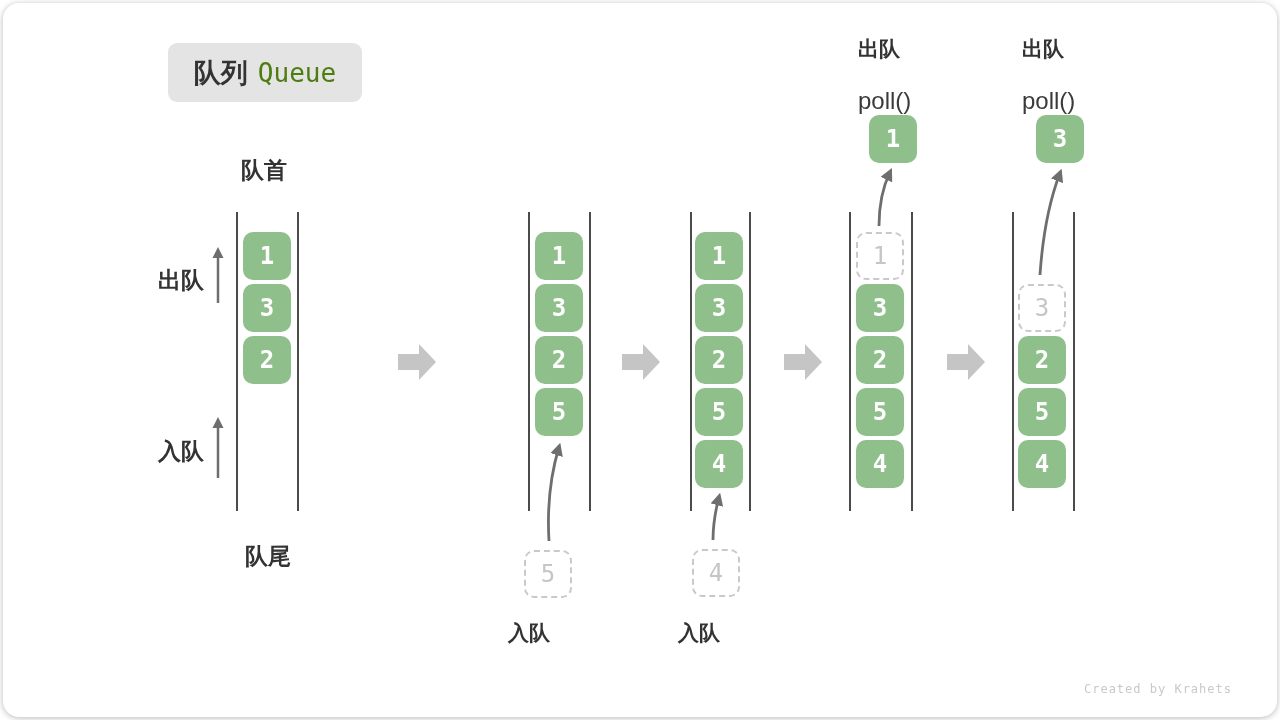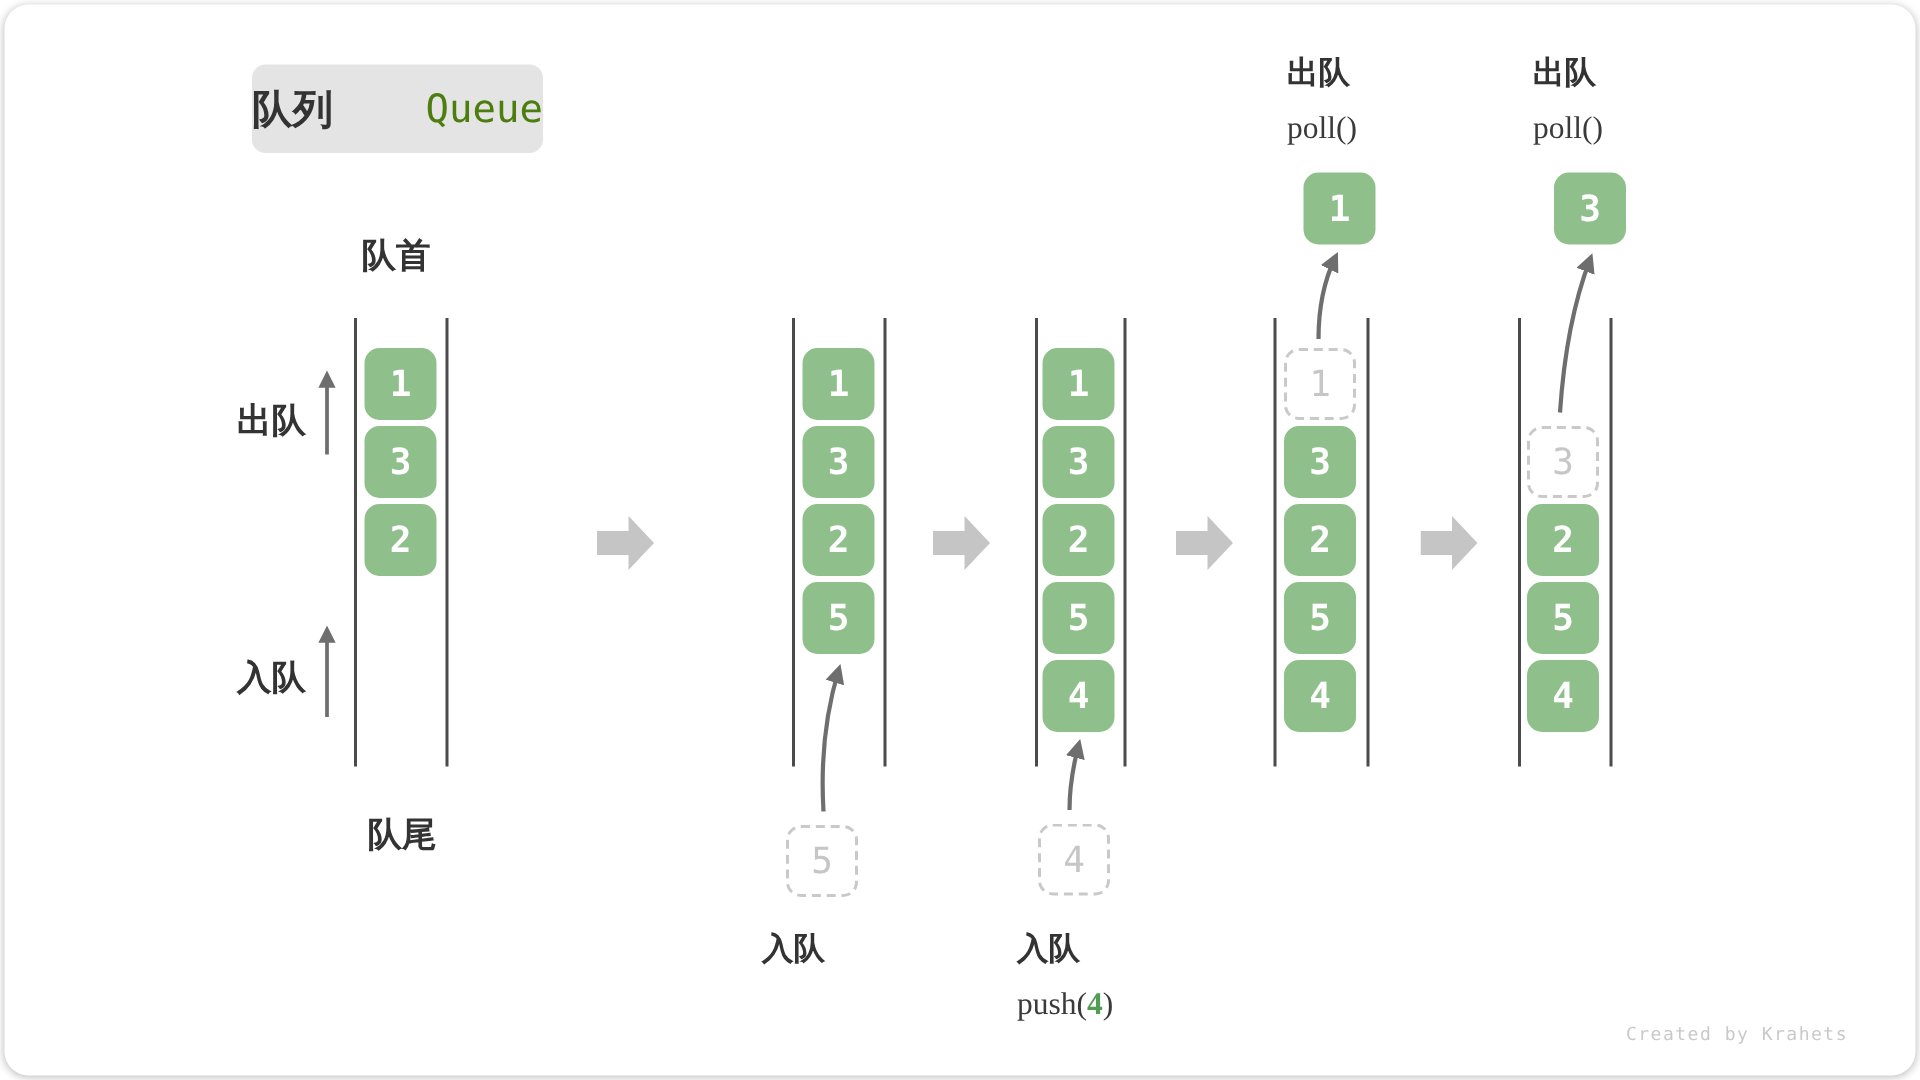--- a/index.html
+++ b/index.html
@@ -20,21 +20,21 @@
   .card{
     position:absolute;left:3px;top:3px;width:1274px;height:714px;
     background:#ffffff;border-radius:16px;
     box-shadow:0 1px 6px rgba(0,0,0,.28);
   }
   .stage{position:absolute;left:0;top:0;width:1280px;height:720px;}
 
   .title-badge{
     position:absolute;left:168px;top:43px;width:194px;height:59px;
     background:var(--badge-bg);border-radius:9px;
-    display:flex;align-items:center;justify-content:space-between;gap:10px;
+    display:flex;align-items:center;justify-content:center;gap:10px;
   }
   .title-zh{font-size:27px;font-weight:bold;color:var(--text-dark);}
   .title-en{font-family:"DejaVu Sans Mono","Liberation Mono",monospace;font-size:26px;color:#4d7c0f;}
 
   .zh-label{position:absolute;font-size:23px;font-weight:bold;color:var(--text-dark);white-space:nowrap;}
 
   .qline{position:absolute;width:2px;top:212px;height:299px;background:var(--line-dark);}
 
   .cell{
     position:absolute;width:48px;height:48px;border-radius:10px;
@@ -43,21 +43,21 @@
     font-size:24px;font-weight:bold;
     display:flex;align-items:center;justify-content:center;
   }
   .cell.dashed{
     background:transparent;border:2px dashed var(--dash-gray);
     color:var(--dash-text);font-weight:normal;
   }
 
   .op-block{position:absolute;white-space:nowrap;}
   .op-label{font-size:21px;font-weight:bold;color:var(--text-dark);line-height:37px;}
-  .op-code{font-family:Liberation Serif, serif;font-size:21px;color:#3a3a3a;line-height:37px;}
+  .op-code{font-family:Liberation Sans, sans-serif;font-size:24px;color:#3a3a3a;line-height:37px;margin-top:15px;}
   .op-code .arg{color:var(--arg-green);font-weight:bold;}
 
   .block-arrow{position:absolute;width:38px;height:36px;}
 
   .arrows-svg{position:absolute;left:0;top:0;width:1280px;height:720px;pointer-events:none;}
 
   .credit{
     position:absolute;right:48px;bottom:24px;
     font-family:"DejaVu Sans Mono","Liberation Mono",monospace;
     font-size:12px;color:var(--credit-gray);letter-spacing:1px;
@@ -147,21 +147,20 @@
   <div class="cell" style="left:1036px;top:115px;">3</div>
 
   <div class="cell dashed" style="left:524px;top:550px;">5</div>
   <div class="cell dashed" style="left:692px;top:549px;">4</div>
 
   <div class="op-block" style="left:508px;top:614px;">
     <div class="op-label">入队</div>
   </div>
   <div class="op-block" style="left:678px;top:614px;">
     <div class="op-label">入队</div>
-    <div class="op-code"><span>push(</span><span class="arg">4</span><span>)</span></div>
   </div>
   <div class="op-block" style="left:858px;top:30px;">
     <div class="op-label">出队</div>
     <div class="op-code">poll()</div>
   </div>
   <div class="op-block" style="left:1022px;top:30px;">
     <div class="op-label">出队</div>
     <div class="op-code">poll()</div>
   </div>
 

